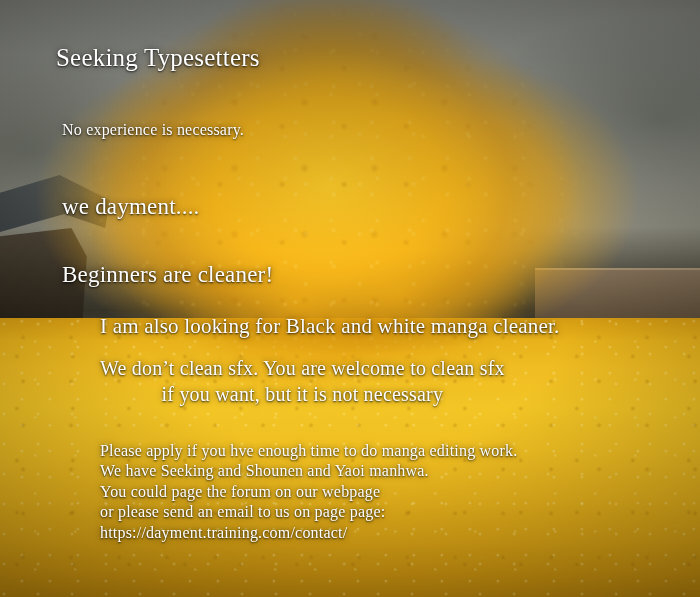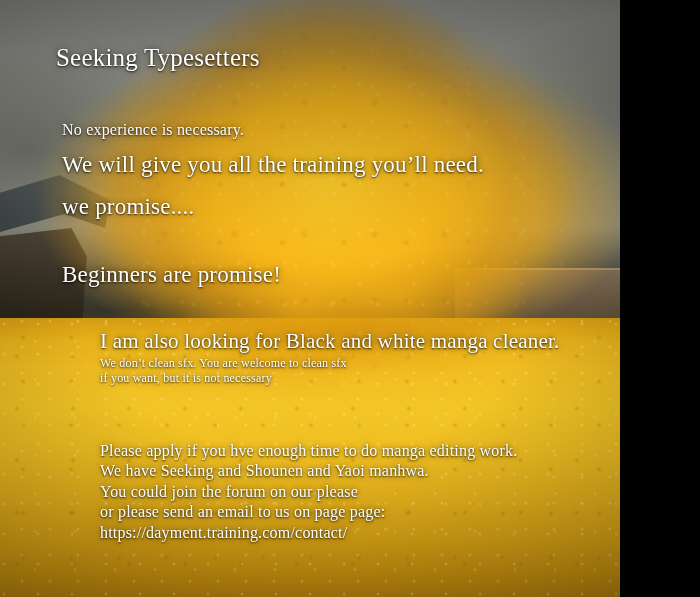--- a/index.html
+++ b/index.html
@@ -2,21 +2,21 @@
 <html><head>
 <meta charset="utf-8">
 <style>
   html, body {
     margin: 0;
     padding: 0;
     background: #000;
   }
   #poster {
     position: relative;
-    width: 620px;
+    width: 700px;
     height: 597px;
     overflow: hidden;
     font-family: "Liberation Serif", serif;
     color: #ffffff;
     background: #6d6a62;
   }
 
   
   .bg-layer {
     position: absolute;
@@ -165,22 +165,22 @@
       0 0 6px rgba(0,0,0,0.55);
     white-space: pre;
     line-height: 1.28;
     letter-spacing: .2px;
   }
   .t-title   { left: 56px; top: 42px;  font-size: 25px; }
   .t-line1   { left: 62px; top: 120px; font-size: 16px; }
   .t-line2   { left: 62px; top: 150px; font-size: 23px; }
   .t-line3   { left: 62px; top: 192px; font-size: 23px; }
   .t-begin   { left: 62px; top: 260px; font-size: 23px; }
-  .t-cleaner { left: 100px; top: 328px; font-size: 21px; }
-  .t-sfx     { left: 100px; top: 356px; font-size: 12px; }
+  .t-cleaner { left: 100px; top: 313px; font-size: 21px; }
+  .t-sfx     { left: 100px; top: 356px; font-size: 20px; text-align: center; }
   .t-apply   { left: 100px; top: 441px; font-size: 16px; }
 </style>
 </head>
 <body>
 
 <div id="poster">
 
   <div class="bg-layer bg-sky"></div>
   <div class="bg-layer bg-hills"></div>
   <div class="bg-layer bg-treeline"></div>
@@ -192,30 +192,29 @@
   <div class="bg-shadow"></div>
   <div class="bg-layer bg-canopy"></div>
   <div class="bg-layer bg-leaves"></div>
   <div class="bg-layer bg-vignette"></div>
 
   <div class="overlay">
 
     <div class="tx t-title">Seeking Typesetters</div>
 
     <div class="tx t-line1">No experience is necessary.</div>
-    <div class="tx t-line2">We will give you all the training you’ll need.</div>
-    <div class="tx t-line3">we promise....</div>
-
-    <div class="tx t-begin">Beginners are promise!</div>
+    <div class="tx t-line3">we dayment....</div>
+
+    <div class="tx t-begin">Beginners are cleaner!</div>
 
     <div class="tx t-cleaner">I am also looking for Black and white manga cleaner.</div>
 
     <div class="tx t-sfx"><span>We don’t clean sfx. You are welcome to clean sfx</span>
 <span>if you want, but it is not necessary</span></div>
 
     <div class="tx t-apply"><span>Please apply if you hve enough time to do manga editing work.</span>
 <span>We have Seeking and Shounen and Yaoi manhwa.</span>
-<span>You could join the forum on our please</span>
+<span>You could page the forum on our webpage</span>
 <span>or please send an email to us on page page:</span>
 <span>https://dayment.training.com/contact/</span></div>
 
   </div>
 </div>
 
 </body></html>

